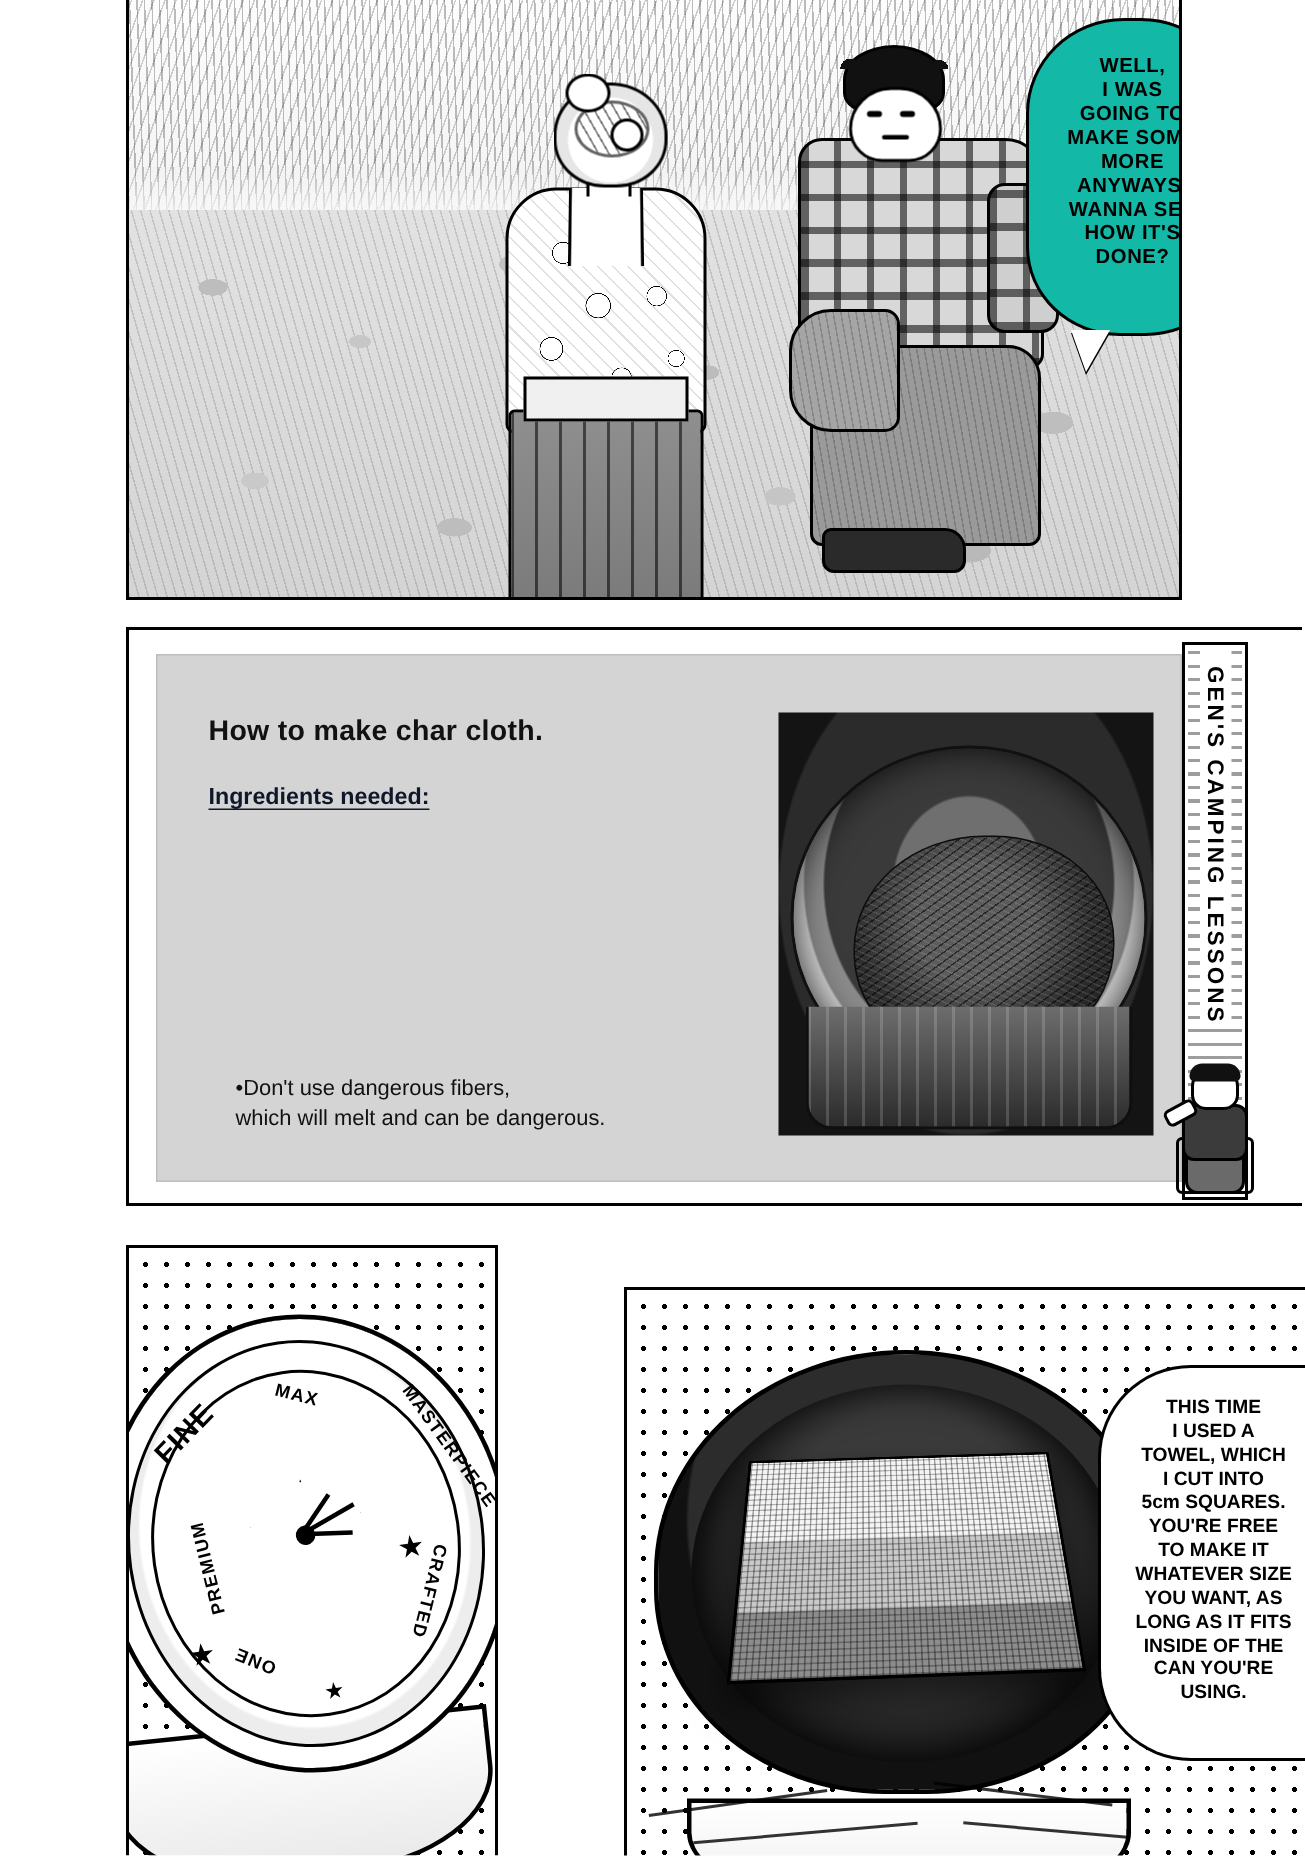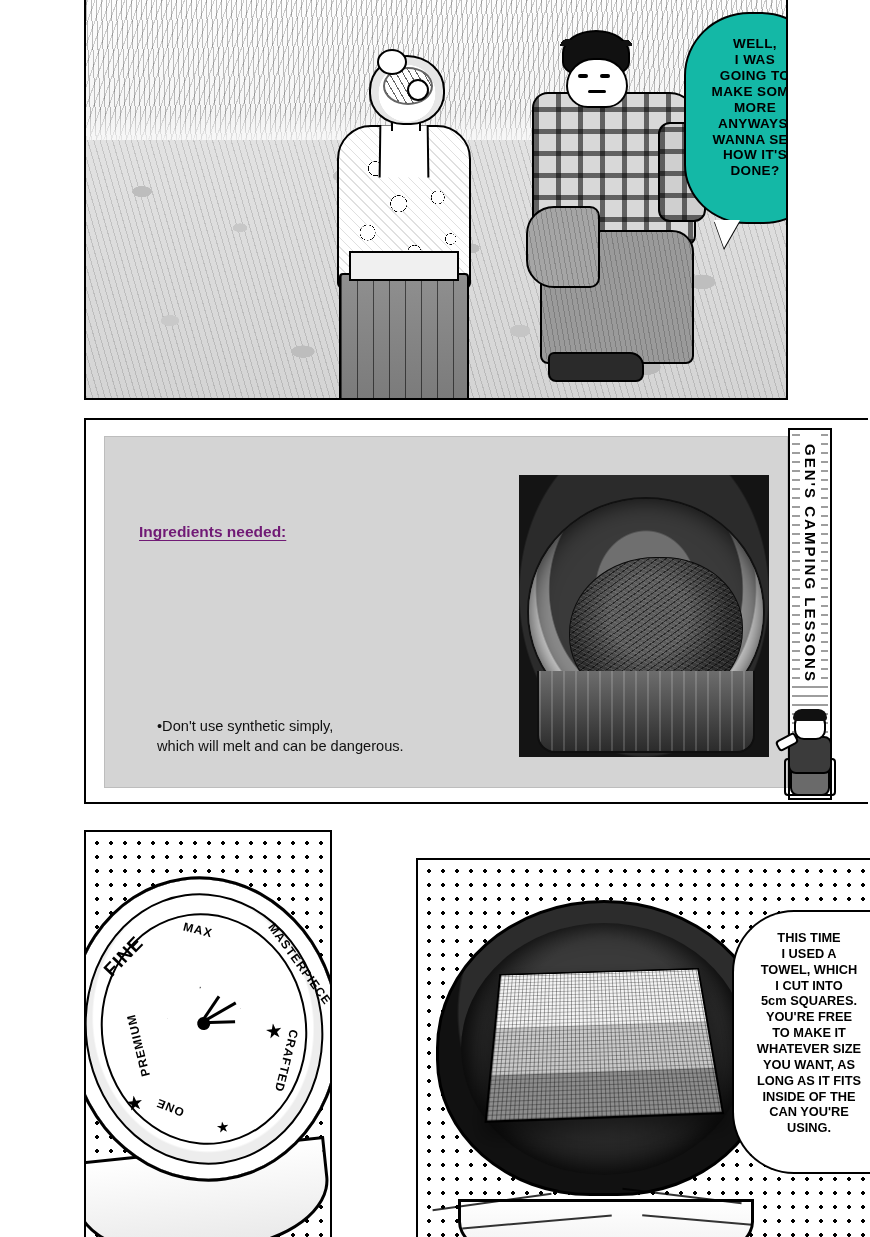--- a/index.html
+++ b/index.html
@@ -232,21 +232,21 @@
   .info-inner {
     position:absolute; left:18px; top:16px; width:684px; height:352px;
     background:#d4d4d4; border:1px solid #bdbdbd; box-sizing:border-box;
   }
   .info-title {
     position:absolute; left:34px; top:40px; font-size:19px; font-weight:700;
     color:#111; letter-spacing:.2px;
   }
   .info-sub {
     position:absolute; left:34px; top:86px; font-size:15.5px; font-weight:700;
-    color:#701a75; text-decoration: underline; text-underline-offset: 3px;
+    color:#0f172a; text-decoration: underline; text-underline-offset: 3px;
   }
   .info-p {
     position:absolute; left:34px; font-size:14.6px; color:#111; line-height:1.35;
     white-space: pre-line;
   }
   #info-p1 { top: 122px; }
   #info-p2 { top: 200px; }
   #info-p3 { top: 280px; left: 52px; }
 
   .photo-can {
@@ -476,22 +476,23 @@
 MORE
 ANYWAYS.
 WANNA SEE
 HOW IT'S
 DONE?</span>
     </div>
   </div>
 
   <div class="panel" id="panel2">
     <div class="info-inner">
+      <div class="info-title">How to make char cloth.</div>
       <div class="info-sub">Ingredients needed:</div>
-      <div class="info-p" id="info-p3">•Don't use synthetic simply,
+      <div class="info-p" id="info-p3">•Don't use dangerous fibers,
   which will melt and can be dangerous.</div>
 
       <div class="photo-can">
         <div class="rim">
           <div class="char"></div>
         </div>
         <div class="body"></div>
       </div>
     </div>
 

